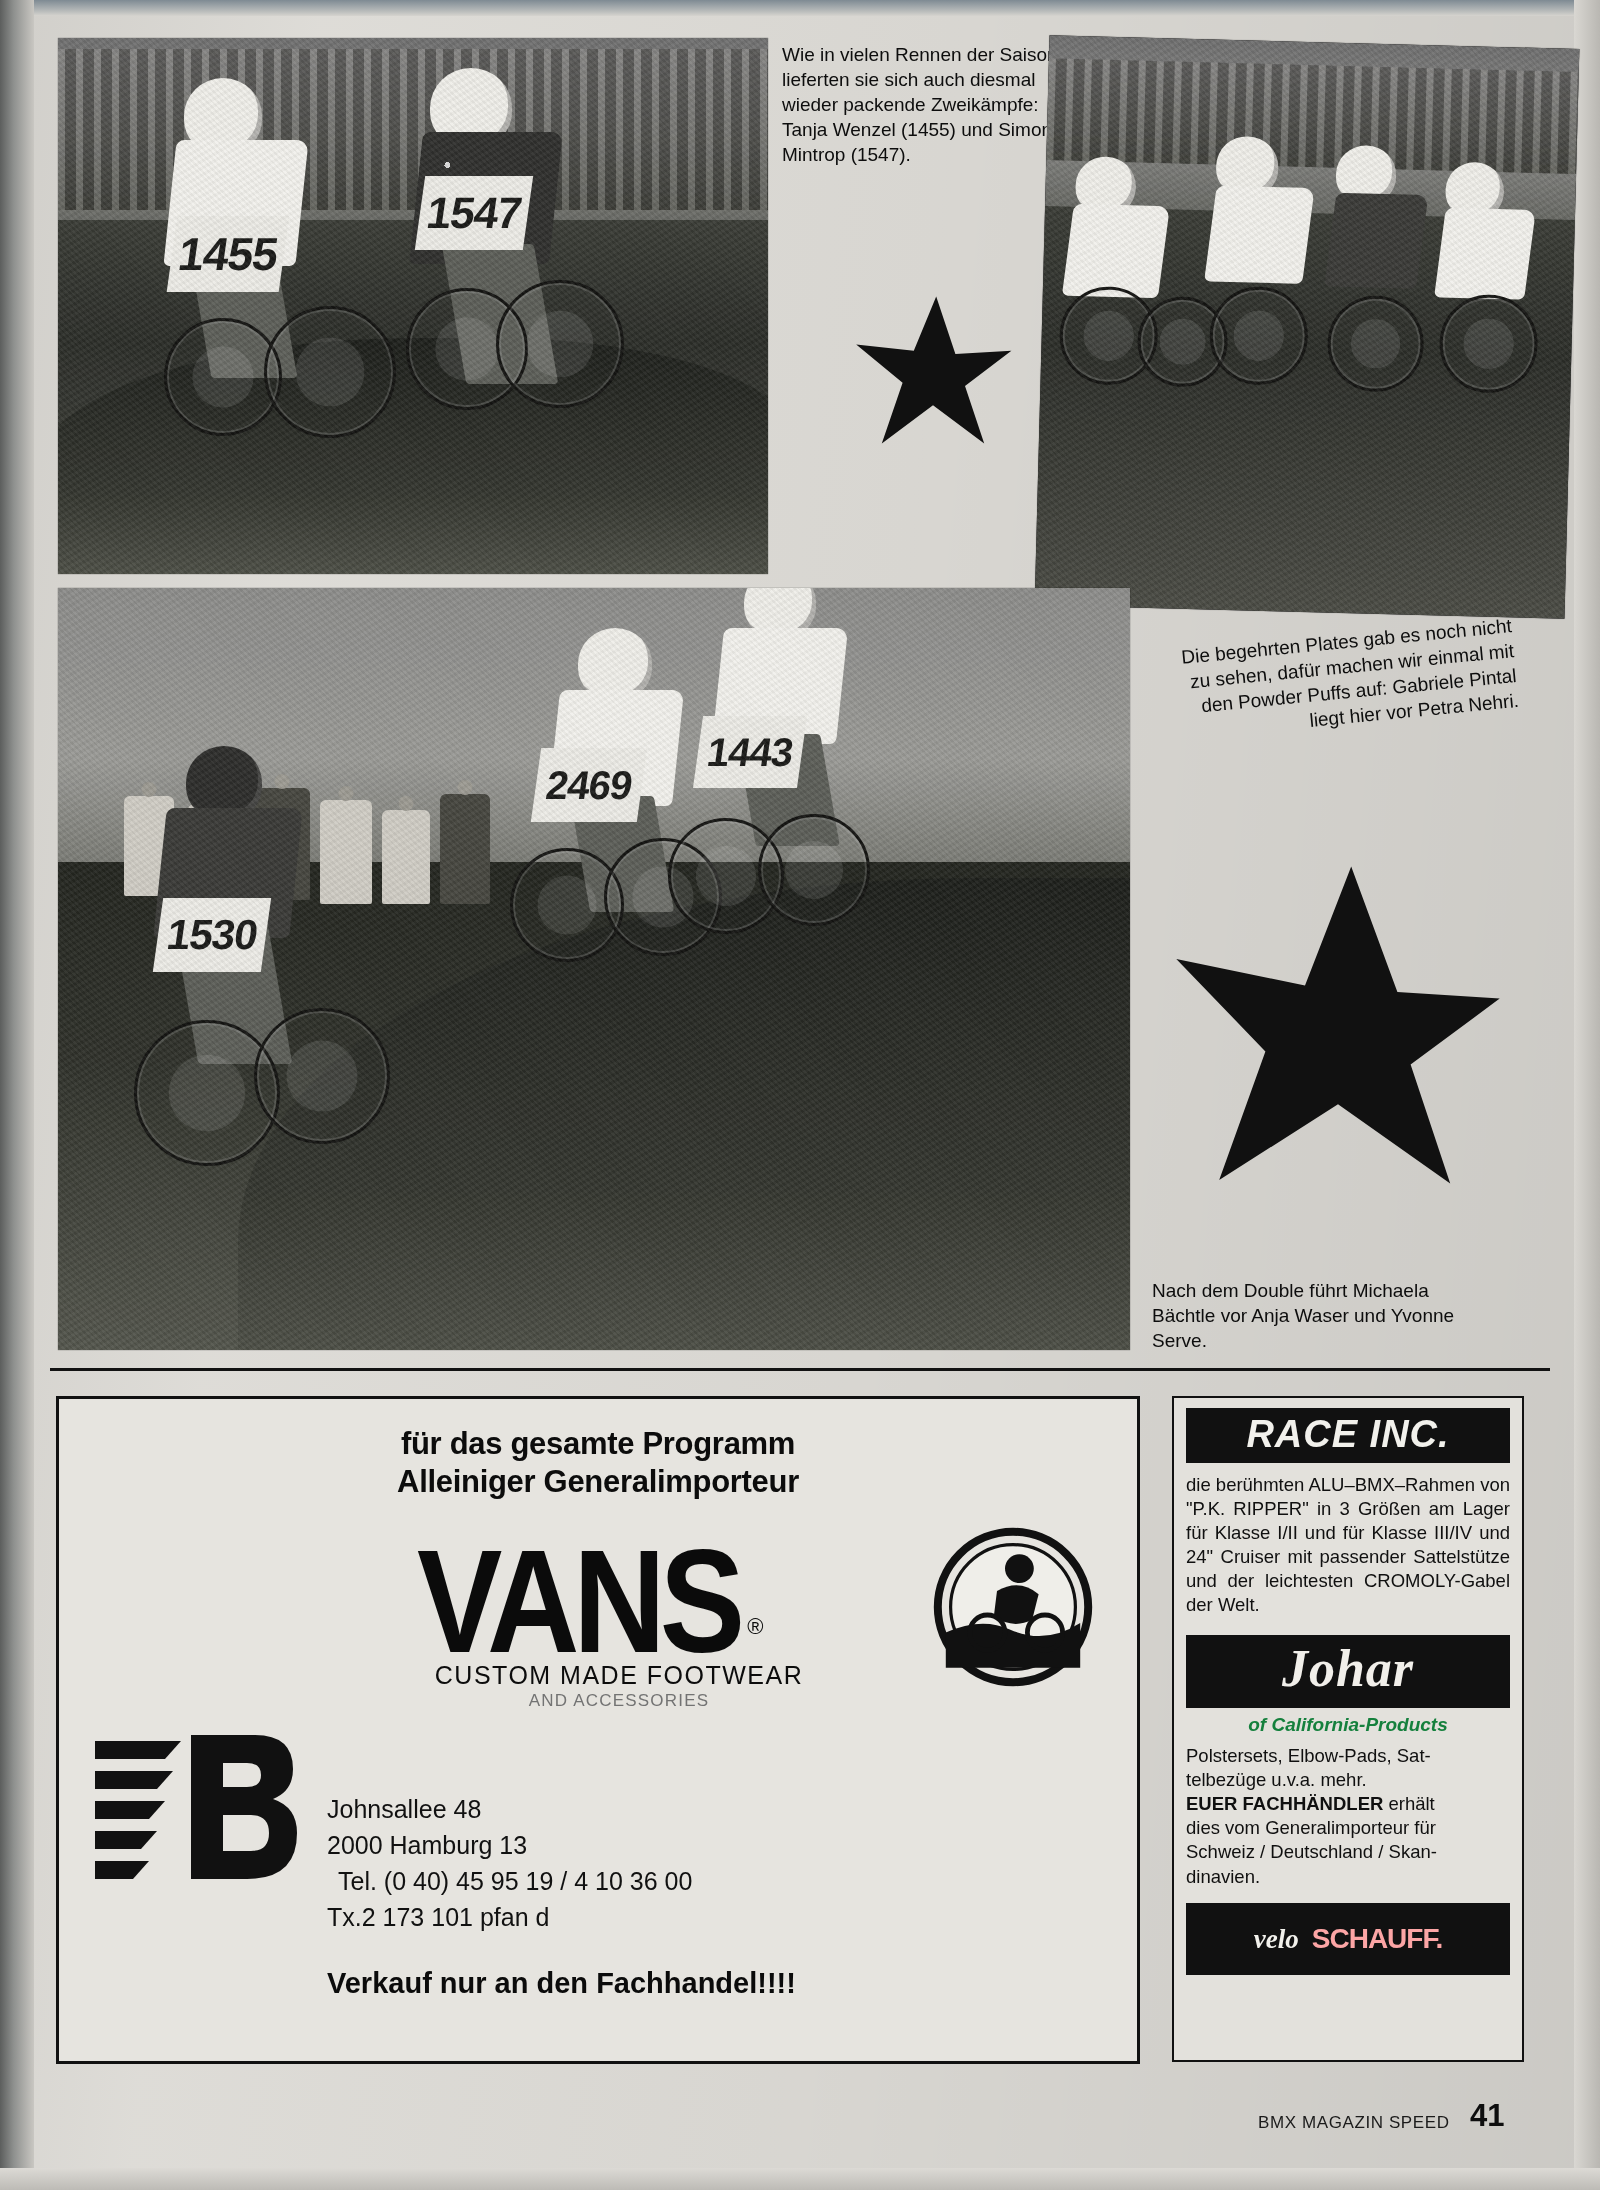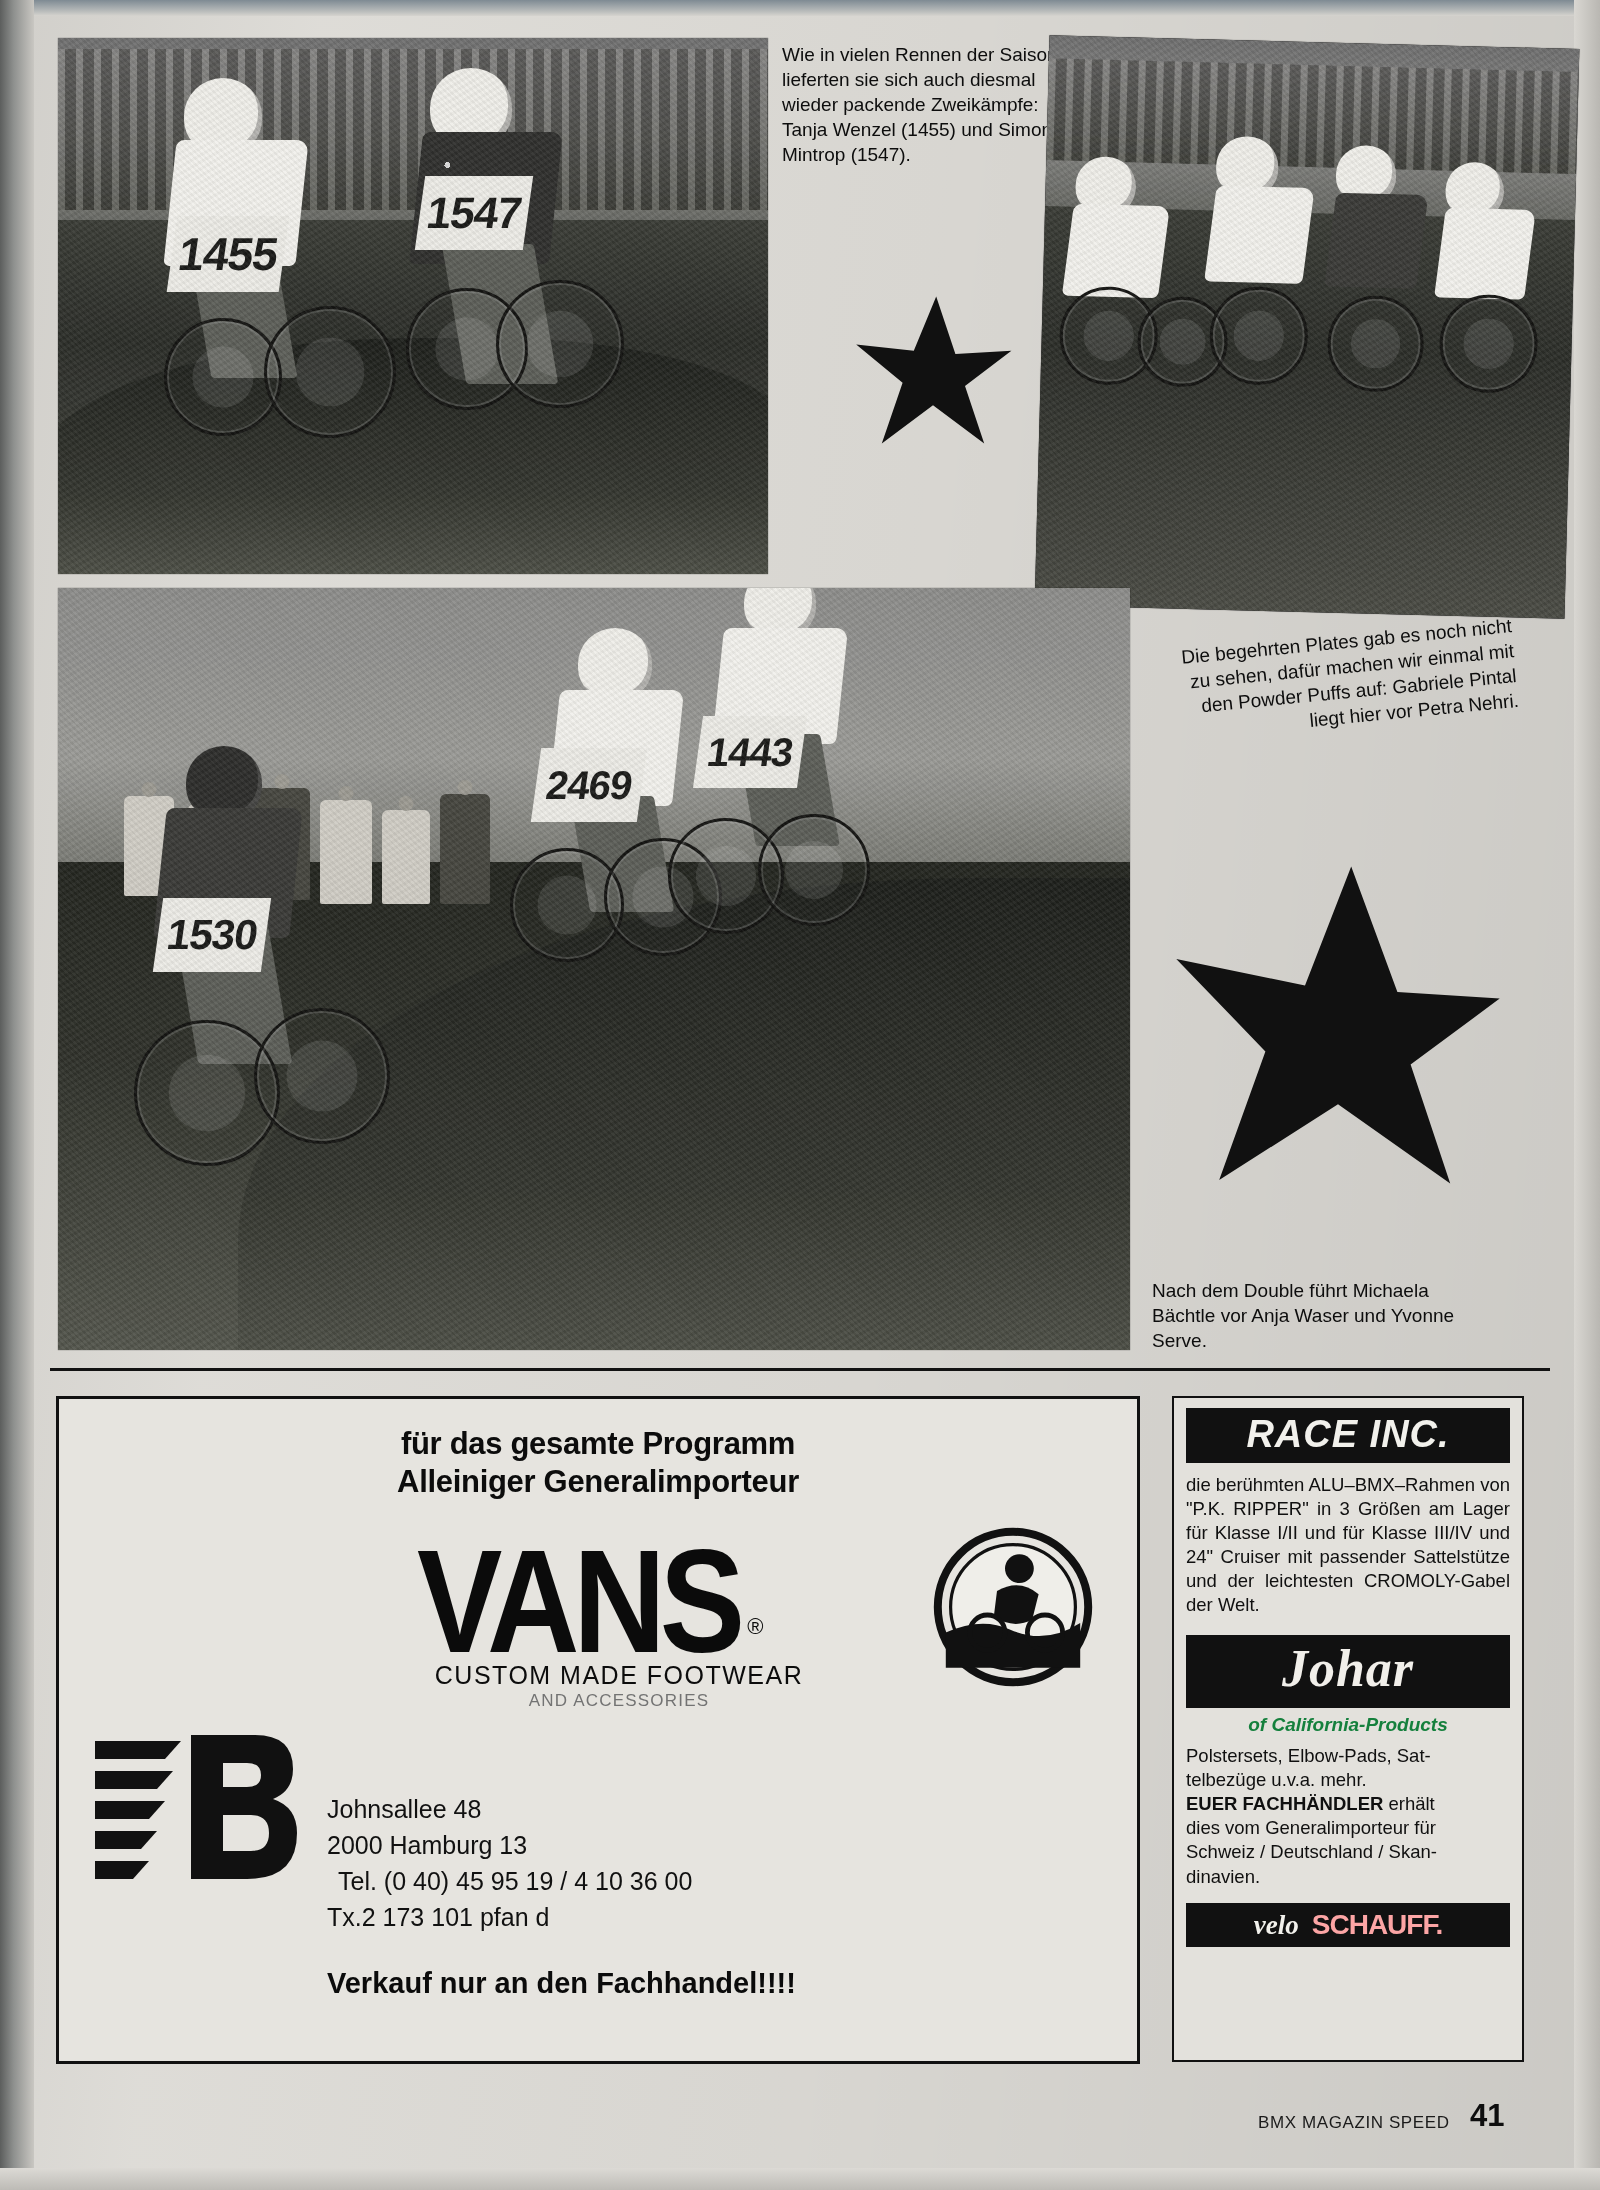--- a/index.html
+++ b/index.html
@@ -271,21 +271,21 @@
   }
   .johar-sub {
     font-size: 19px;
     font-style: italic;
     font-weight: bold;
     color: #15803d;
     text-align: center;
   }
   .schauff-bar {
     background: #111;
-    padding: 6px 8px;
+    padding: 20px 8px;
     display: flex;
     align-items: baseline;
     justify-content: center;
     gap: 13px;
   }
   .schauff-velo {
     font-family: "Liberation Serif", serif;
     font-style: italic;
     font-weight: bold;
     font-size: 27px;

